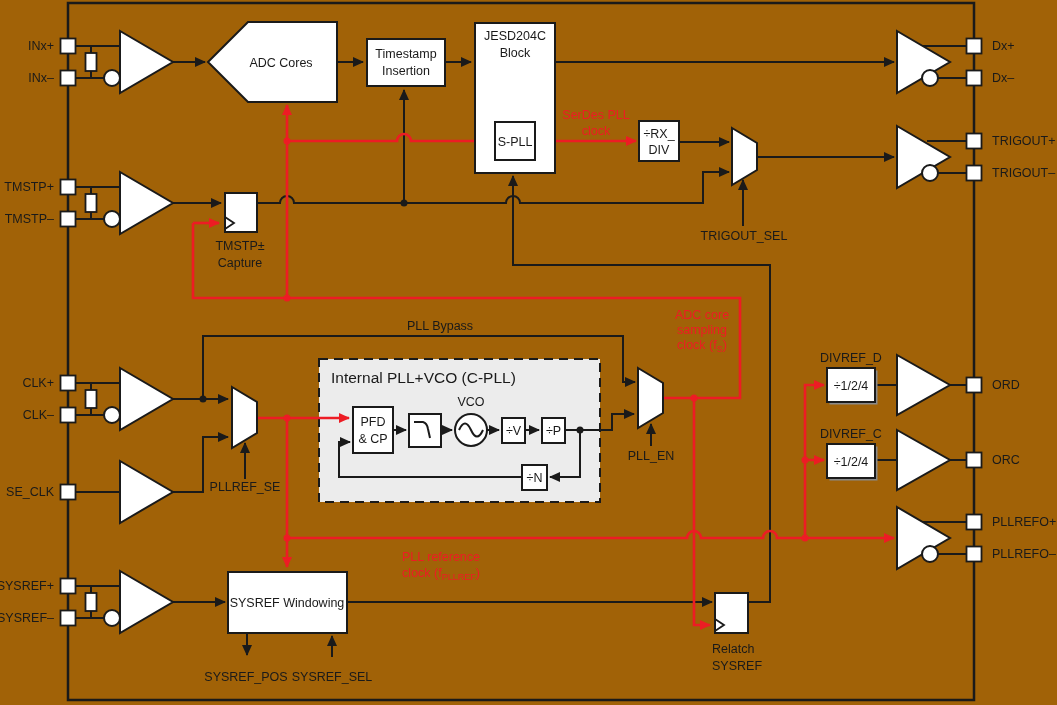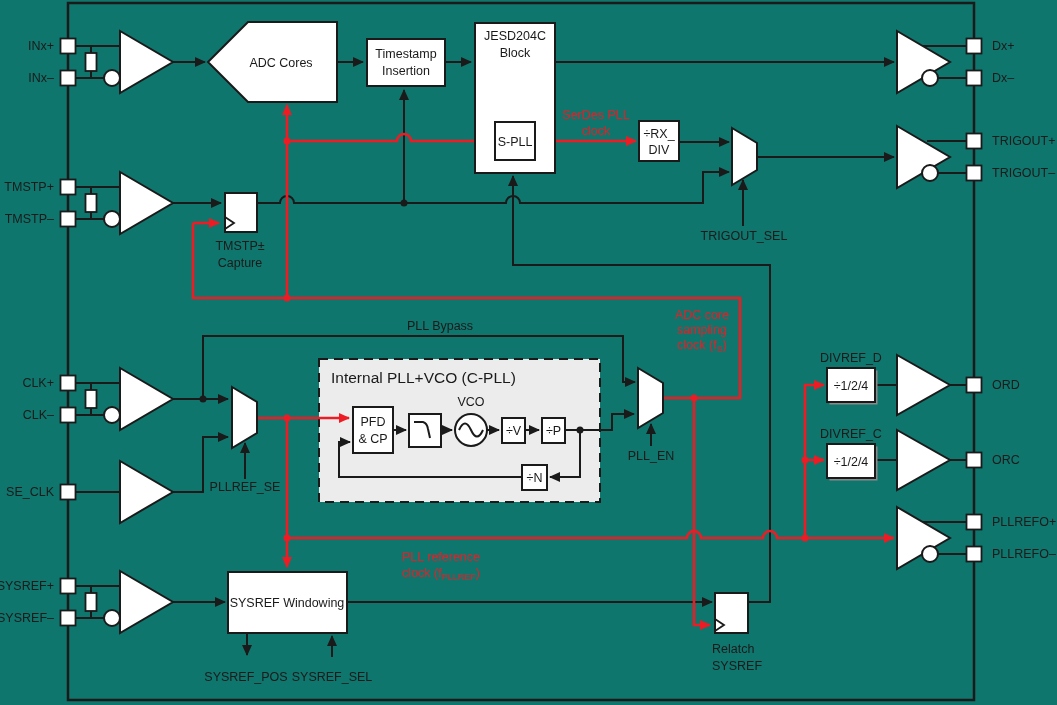--- a/index.html
+++ b/index.html
@@ -1,16 +1,16 @@
 <!DOCTYPE html>
 <html><head>
 <meta charset="utf-8">
 <style>
   html,body{margin:0;padding:0;background:#fff;}
-  #stage{position:relative;width:1057px;height:705px;background:#0f766e;overflow:hidden;}
+  #stage{position:relative;width:1057px;height:705px;background:#a16207;overflow:hidden;}
   svg{position:absolute;left:0;top:0;}
   text{font-family:"Liberation Sans","DejaVu Sans",sans-serif;font-size:12.5px;fill:#1a1a1a;}
   .ttl{font-size:15.5px;}
   .sub{font-size:9px;}
 </style>
 </head>
 <body>
 <div id="stage">
 <svg width="1057" height="705" viewBox="0 0 1057 705">
   <defs>

